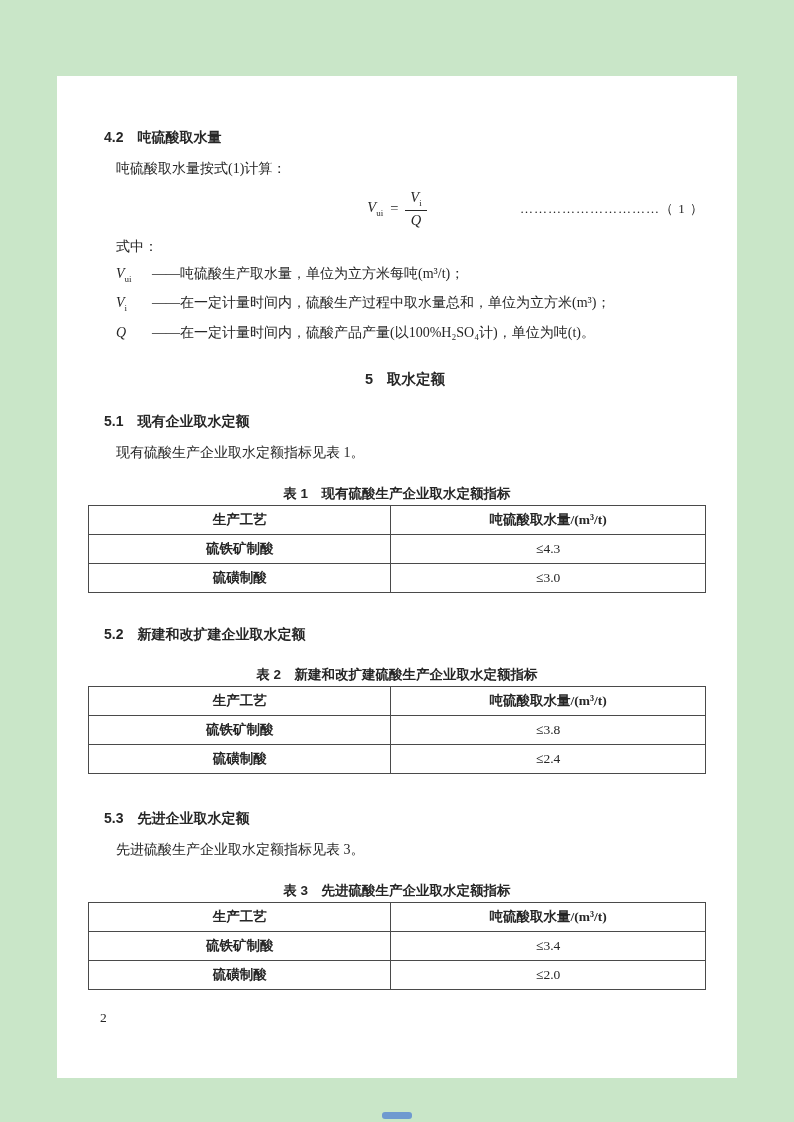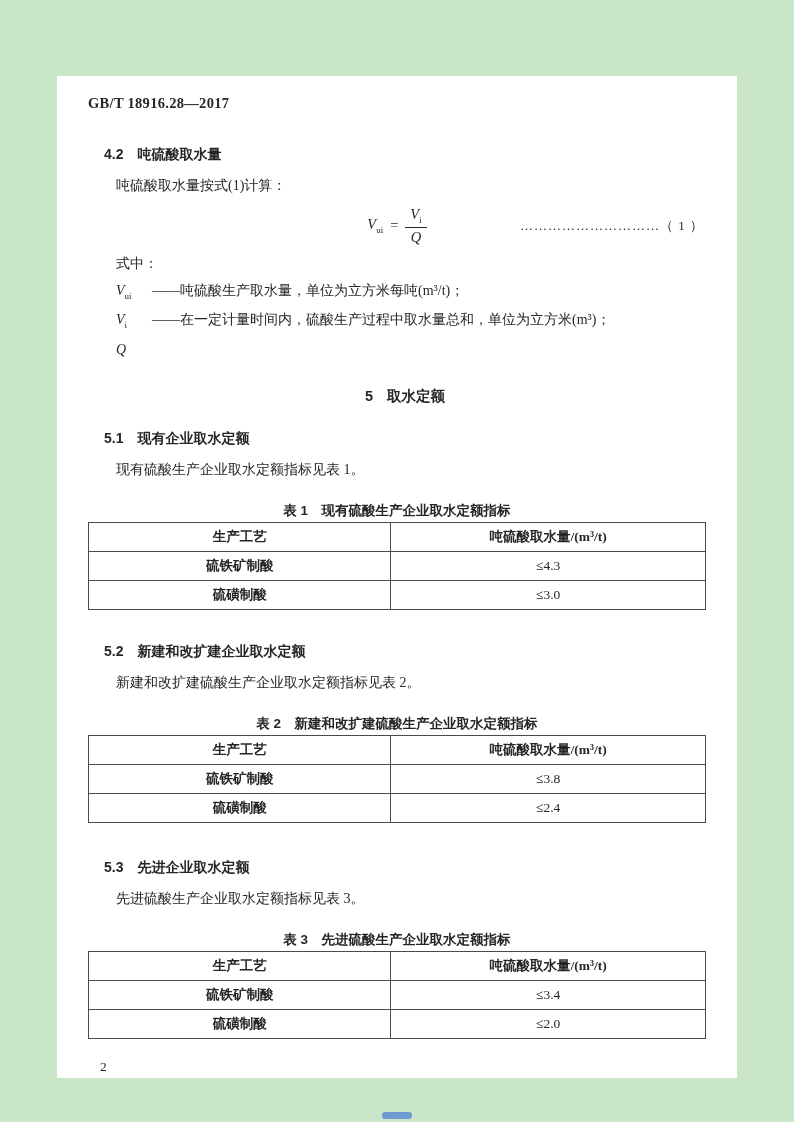--- a/index.html
+++ b/index.html
@@ -127,21 +127,20 @@
     height: 7px;
     border-radius: 3px;
     background: #6f9ad0;
   }
 </style>
 </head>
 <body>
 
 <div class="sheet">
 
-  <div class="doc-header">GB/T 18916.28—2017</div>
 
   <div class="h-level2">
     <span class="h-num">4.2</span><span class="h-title">吨硫酸取水量</span>
   </div>
 
   <div class="para">吨硫酸取水量按式(1)计算：</div>
 
   <div class="formula-row">
     <span></span>
     <span class="formula">
@@ -160,20 +159,21 @@
   <div class="term">
     <span class="sym"><i>V</i><sub>ui</sub></span>
     <span class="desc">——吨硫酸生产取水量，单位为立方米每吨(m³/t)；</span>
   </div>
   <div class="term">
     <span class="sym"><i>V</i><sub>i</sub></span>
     <span class="desc">——在一定计量时间内，硫酸生产过程中取水量总和，单位为立方米(m³)；</span>
   </div>
   <div class="term">
     <span class="sym"><i>Q</i><sub></sub></span>
+    <span class="desc">——在一定计量时间内，硫酸产品产量(以100%H₂SO₄计)，单位为吨(t)。</span>
   </div>
 
   <div class="h-level1">
     <span class="h-num">5</span><span class="h-title">取水定额</span>
   </div>
 
   <div class="h-level2" style="margin-top:24px;">
     <span class="h-num">5.1</span><span class="h-title">现有企业取水定额</span>
   </div>
   <div class="para">现有硫酸生产企业取水定额指标见表 1。</div>
@@ -191,21 +191,20 @@
       <tr>
         <td class="c1 proc">硫磺制酸</td>
         <td>≤3.0</td>
       </tr>
     </tbody>
   </table>
 
   <div class="h-level2 sub52">
     <span class="h-num">5.2</span><span class="h-title">新建和改扩建企业取水定额</span>
   </div>
-  <div class="para">新建和改扩建硫酸生产企业取水定额指标见表 2。</div>
   <div class="tbl-caption">表 2　新建和改扩建硫酸生产企业取水定额指标</div>
   <table class="quota">
     <tbody>
       <tr class="hdr">
         <td class="c1">生产工艺</td>
         <td>吨硫酸取水量/(m³/t)</td>
       </tr>
       <tr>
         <td class="c1 proc">硫铁矿制酸</td>
         <td>≤3.8</td>

